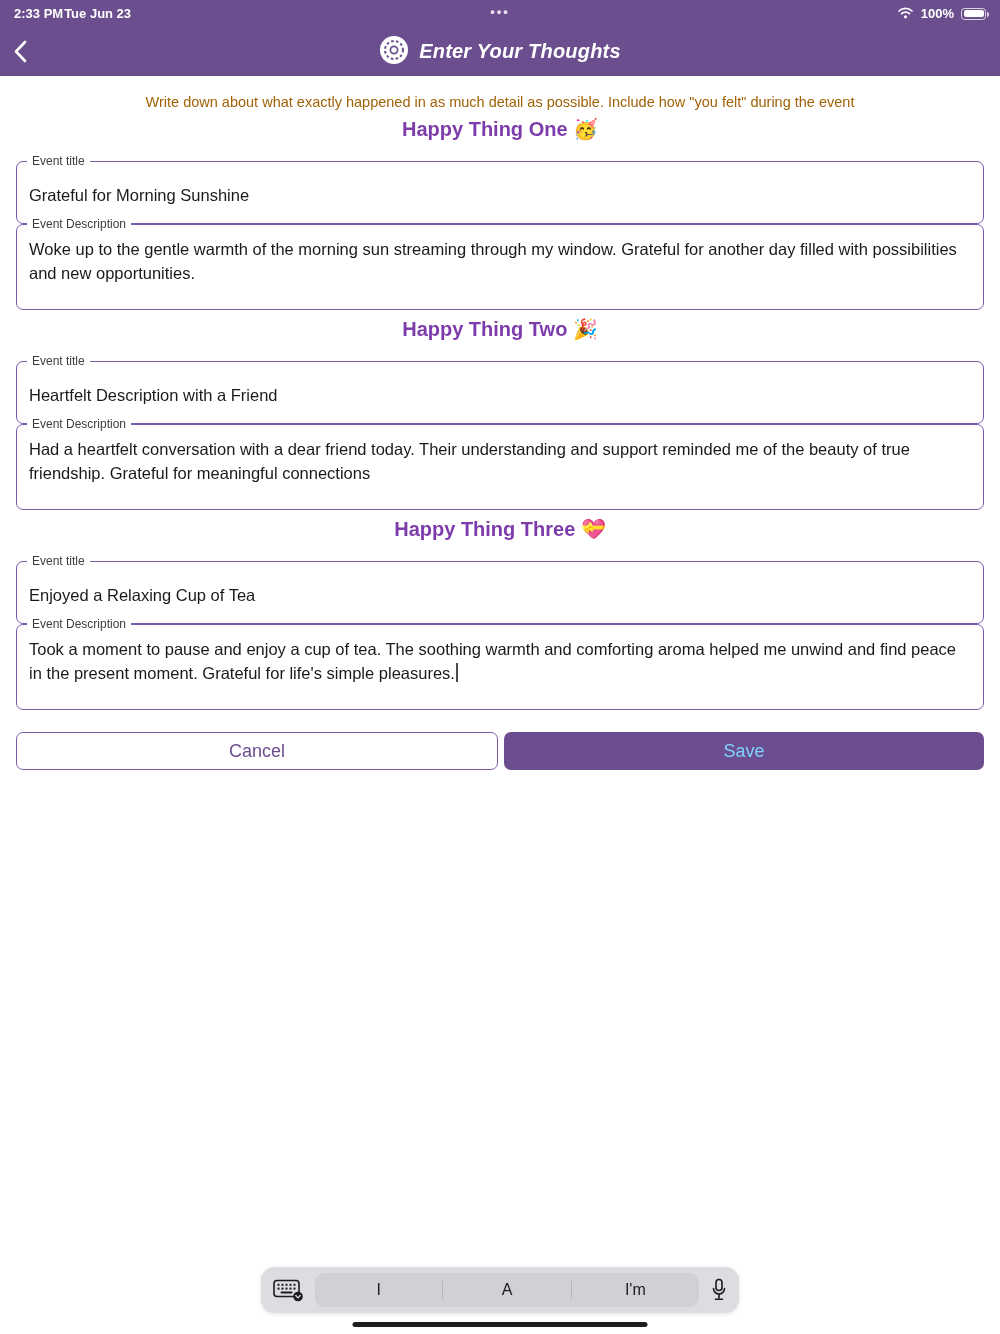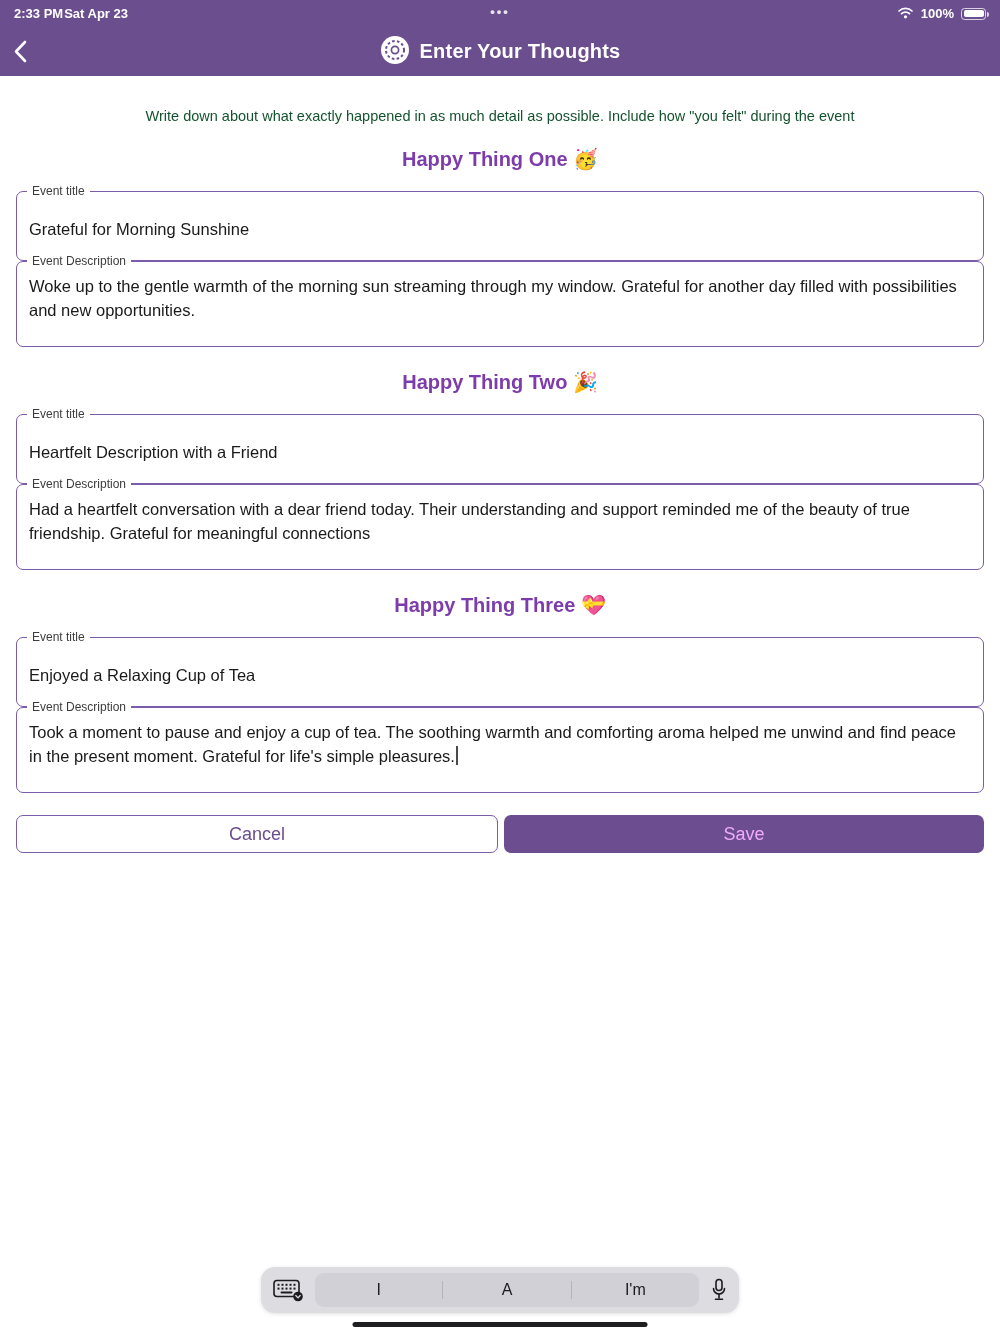--- a/index.html
+++ b/index.html
@@ -22,44 +22,44 @@
   .battery .fill { position: absolute; left: 1.5px; top: 1.5px; bottom: 1.5px; right: 1.5px;
     background: #fff; border-radius: 2px; }
   .battery .nub { position: absolute; right: -3.5px; top: 3px; width: 2px; height: 5px;
     background: rgba(255,255,255,0.75); border-radius: 0 2px 2px 0; }
 
   .navbar { height: 49px; background: #6b4e8e; position: relative;
     display: flex; align-items: center; justify-content: center; }
   .back-btn { position: absolute; left: 14px; top: 0; height: 49px; width: 40px;
     display: flex; align-items: center; cursor: pointer; }
   .nav-center { display: flex; align-items: center; gap: 10px; }
-  .nav-title { color: #fff; font-size: 20px; font-weight: 700; letter-spacing: 0.2px; }
+  .nav-title { color: #fff; font-size: 20px; font-weight: 700; letter-spacing: 0.2px; font-style: italic; }
 
   
   .content { padding: 0 16px; }
-  .instruction { text-align: center; color: #14532d; font-size: 14.5px; margin-top: 32px; }
-  .section-heading { text-align: center; color: #7d3cab; font-weight: 700; font-size: 20px; margin-top: 23px; }
+  .instruction { text-align: center; color: #a16207; font-size: 14.5px; margin-top: 18px; }
+  .section-heading { text-align: center; color: #7d3cab; font-weight: 700; font-size: 20px; margin-top: 7px; }
   .section-heading.first { }
 
   .field { position: relative; border: 1.5px solid #7a5ca8; border-radius: 7px; background: #fff; }
   .field-label { position: absolute; top: -8px; left: 10px; background: #fff; padding: 0 5px;
     font-size: 12px; color: #3c3c3c; line-height: 15px; }
-  .field.title-field { height: 70px; margin-top: 20px; display: flex; align-items: center;
+  .field.title-field { height: 63px; margin-top: 20px; display: flex; align-items: center;
     padding: 6px 12px 0 12px; font-size: 16.5px; color: #1a1a1a; }
   .field.desc-field { min-height: 86px; padding: 13px 12px 12px 12px;
     font-size: 16.5px; color: #1a1a1a; line-height: 1.45; }
 
   .cursor { display: inline-block; width: 2px; height: 19px; background: #4a4a4a;
     vertical-align: text-bottom; margin-left: 1px; }
 
   .buttons { display: flex; gap: 6px; margin-top: 22px; }
   .btn { flex: 1; height: 38px; border-radius: 7px; display: flex; align-items: center;
     justify-content: center; font-size: 18px; cursor: pointer; }
   .btn.cancel { border: 1.5px solid #7a5ca8; color: #6b4d90; background: #fff; }
-  .btn.save { background: #6b4d90; color: #f0abfc; }
+  .btn.save { background: #6b4d90; color: #7dd3fc; }
 
   
   .kb-bar { position: absolute; left: 50%; transform: translateX(-50%); bottom: 21px;
     width: 478px; height: 46px; background: #dcdce1; border-radius: 14px;
     display: flex; align-items: center; padding: 0 12px; gap: 12px;
     box-shadow: 0 1px 4px rgba(0,0,0,0.12); }
   .kb-icon-btn { display: flex; align-items: center; justify-content: center; cursor: pointer; }
   .kb-suggest { flex: 1; height: 34px; background: #d0d0d6; border-radius: 9px;
     display: flex; align-items: center; }
   .kb-suggest .sug { flex: 1; text-align: center; font-size: 16px; color: #1c1c1e; cursor: pointer; }
@@ -69,21 +69,21 @@
     width: 295px; height: 5px; border-radius: 3px; background: #1f1f21; cursor: grab; }
 </style>
 </head>
 <body>
 
 <div class="screen">
 
   <div class="statusbar">
     <div class="sb-left">
       <span>2:33 PM</span>
-      <span>Sat Apr 23</span>
+      <span>Tue Jun 23</span>
     </div>
     <div class="sb-center">•••</div>
     <div class="sb-right">
       <span>
         <svg width="17" height="13" viewBox="0 0 17 13">
           <path d="M2 5 a9.2 9.2 0 0 1 13 0" stroke="#fff" stroke-width="1.7" fill="none" stroke-linecap="round"></path>
           <path d="M4.5 7.7 a5.7 5.7 0 0 1 8 0" stroke="#fff" stroke-width="1.7" fill="none" stroke-linecap="round"></path>
           <circle cx="8.5" cy="10.8" r="1.6" fill="#fff"></circle>
         </svg>
       </span>

